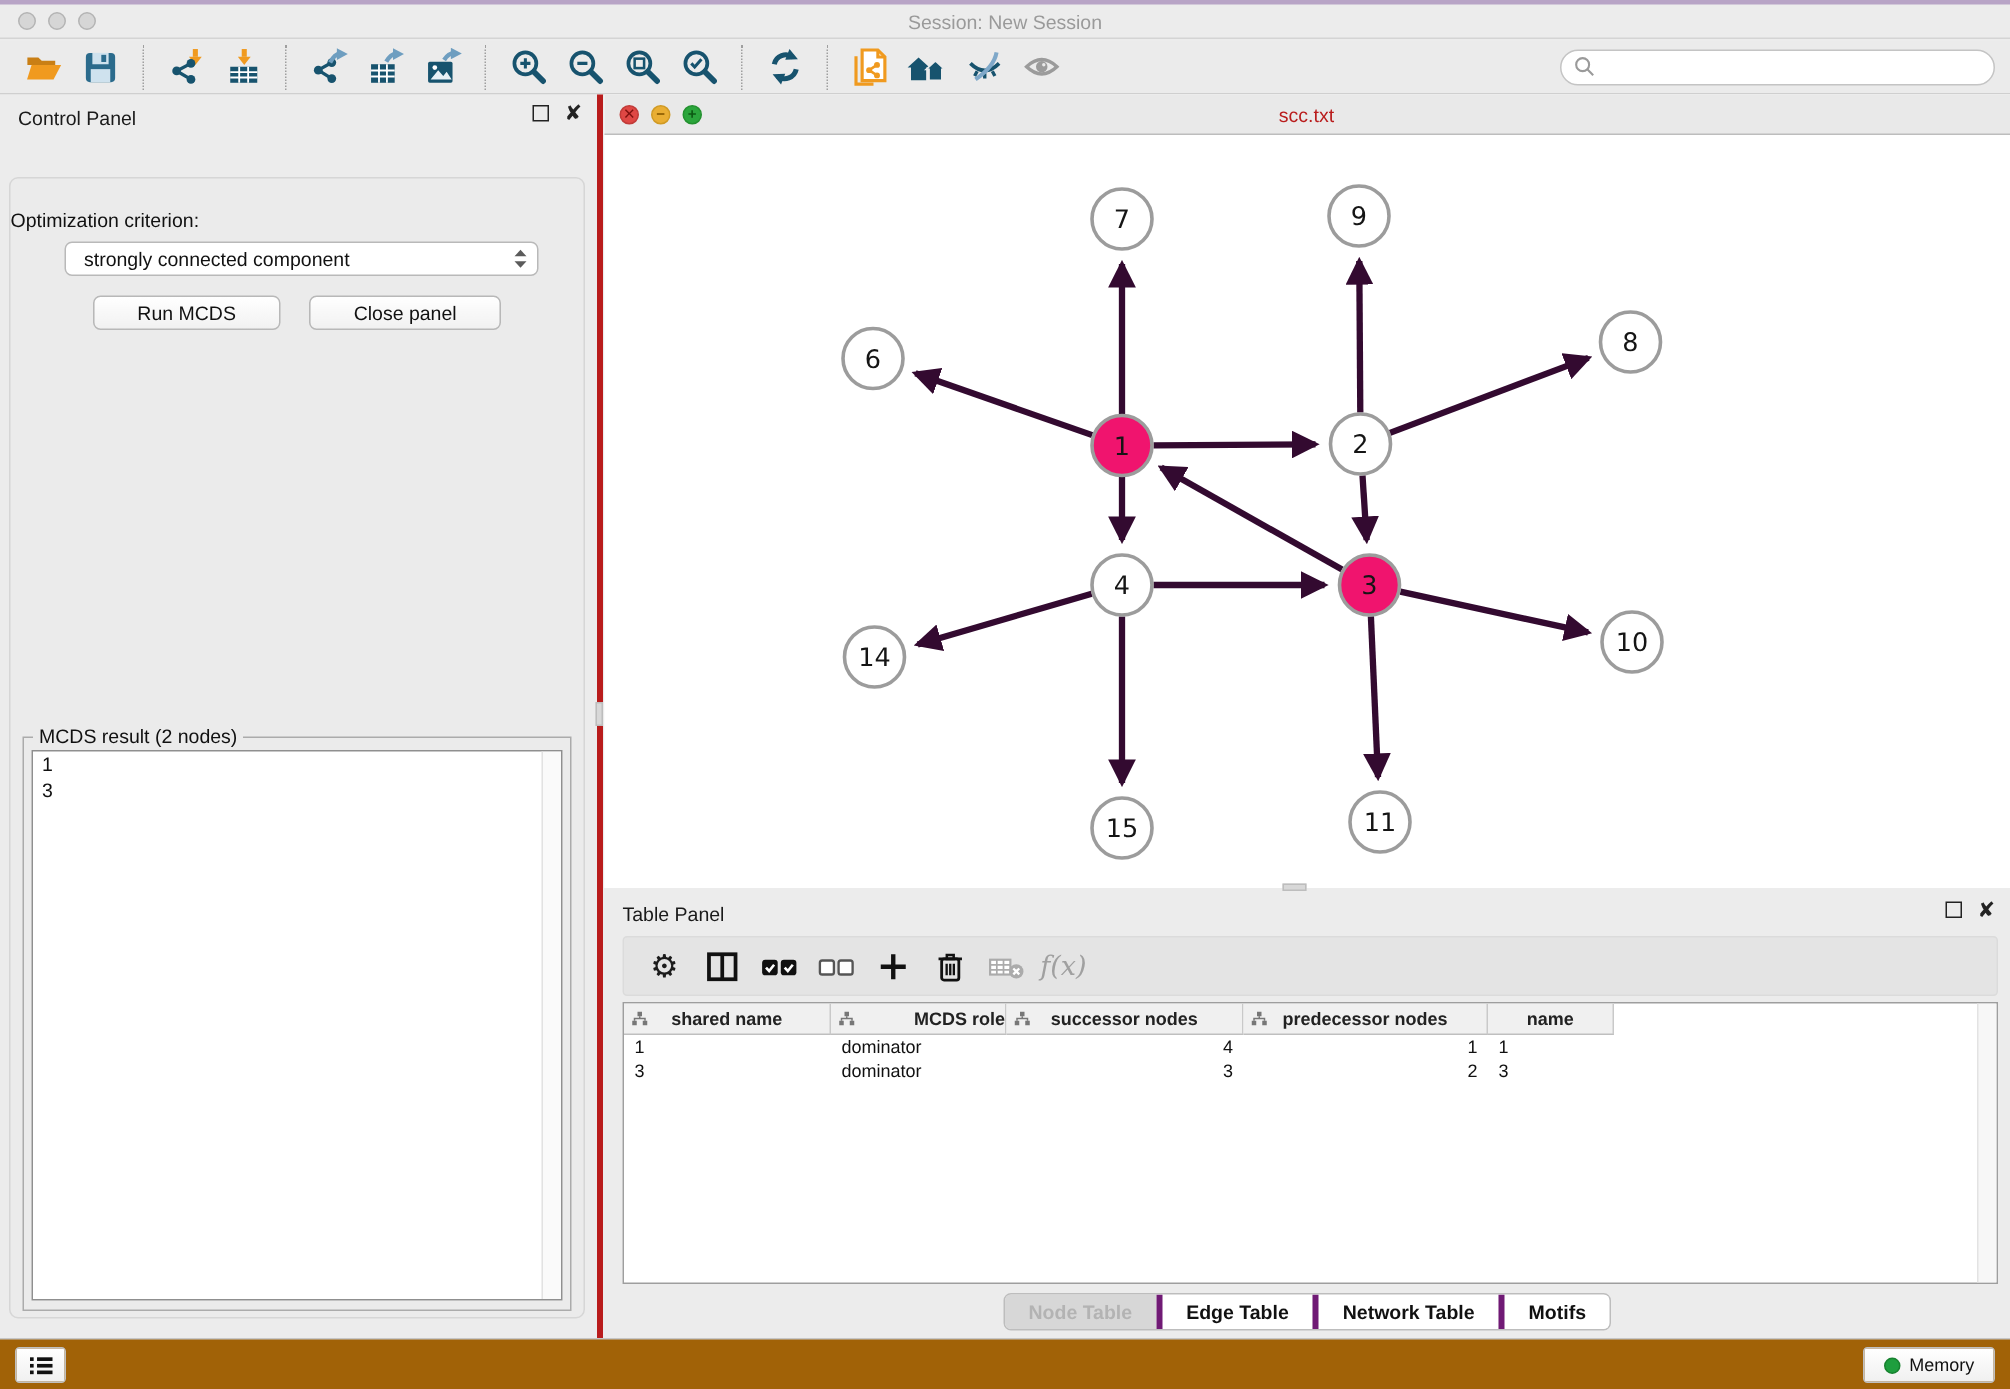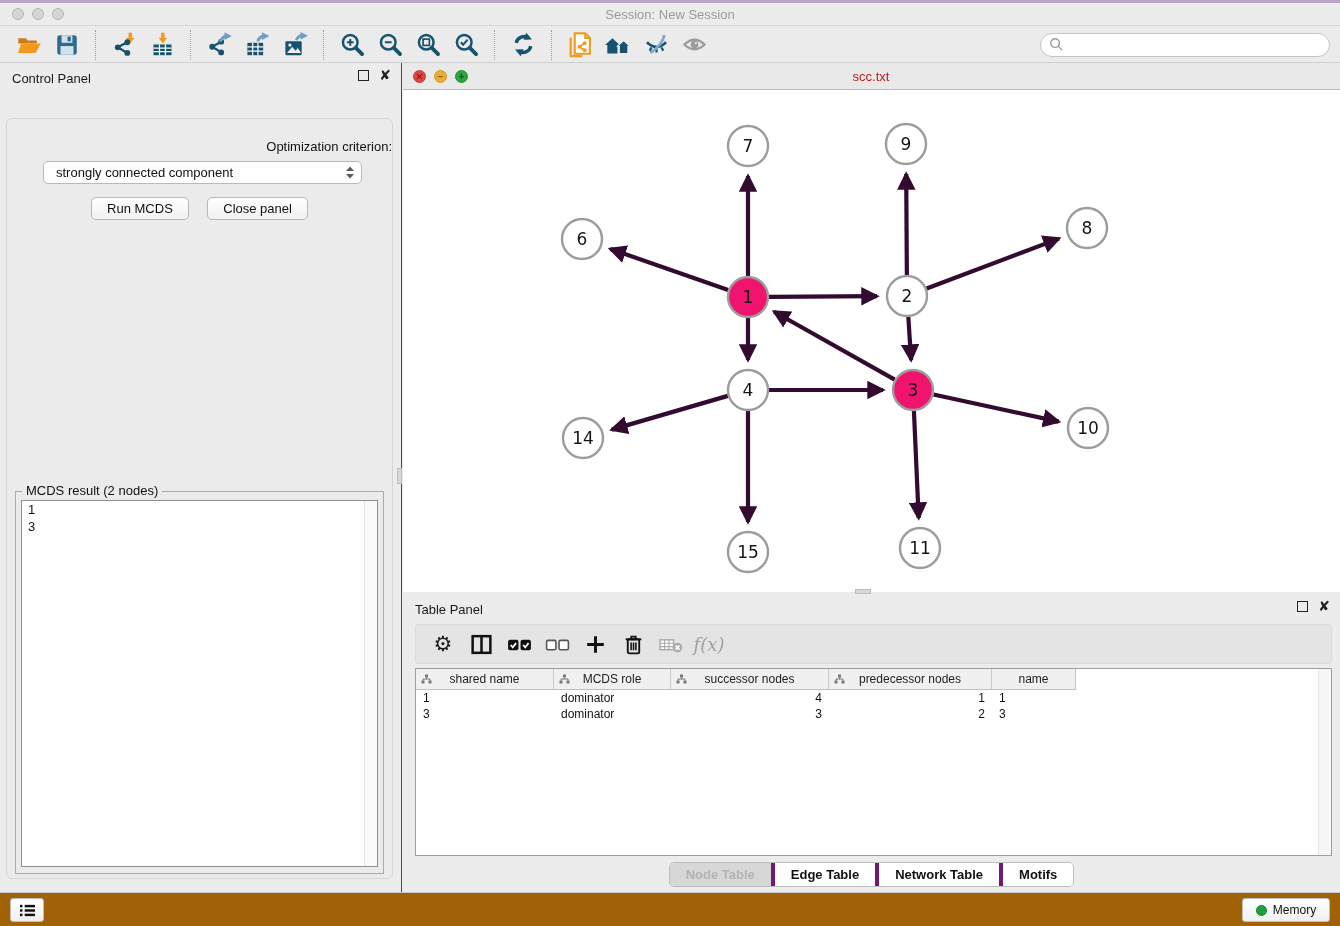--- a/index.html
+++ b/index.html
@@ -15,36 +15,36 @@
   .win-title { position:absolute; left:0; right:0; top:7px; text-align:center; font-size:13px; color:#9A9A9A; }
 
   
   .toolbar { position:absolute; left:0; top:27px; width:1340px; height:36px; background:#EBEBEB; border-bottom:1px solid #CFCFCF; display:flex; align-items:center; padding:0 10px; }
   .tb-btn { width:30px; height:30px; display:flex; align-items:center; justify-content:center; margin:0 4px; }
   .tb-sep { width:1px; height:30px; border-left:1px dotted #9F9F9F; margin:0 9px; }
   .search-wrap { margin-left:auto; width:290px; height:24px; background:#FFFFFF; border:1px solid #C4C4C4; border-radius:12px; display:flex; align-items:center; padding:0 8px; }
   .search-wrap input { border:none; outline:none; flex:1; font-size:13px; background:transparent; margin-left:5px; }
 
   
-  .control-panel { position:absolute; left:0; top:63px; width:402px; height:829px; background:#ECECEC; border-right:1px solid #b91c1c; }
+  .control-panel { position:absolute; left:0; top:63px; width:402px; height:829px; background:#ECECEC; border-right:4px solid #b91c1c; }
   .cp-header { position:absolute; left:0; top:0; width:100%; height:30px; }
   .panel-title { position:absolute; left:12px; top:8px; font-size:13px; color:#1A1A1A; }
   .panel-icons { position:absolute; right:10px; top:7px; display:flex; gap:10px; align-items:center; }
   .float-ic { width:11px; height:11px; border:1.6px solid #222; }
   .close-ic { font-size:14px; font-weight:bold; color:#222; line-height:11px; }
   .cp-tabs { position:absolute; left:76px; top:34px; display:flex; }
   .cp-tab { height:22px; padding:3px 14px; font-size:13px; background:#FFFFFF; border:1px solid #C2C2C2; border-left:none; color:#111; }
   .cp-tab:first-child { border-left:1px solid #C2C2C2; border-radius:4px 0 0 0; }
   .cp-tab.active { background:#E3E3E3; color:#BBBBBB; border-radius:0 4px 0 0; }
   .cp-content { position:absolute; left:6px; top:55px; right:8px; bottom:13px; background:#EBEBEB; border:1px solid #D6D6D6; border-radius:6px; }
-  .opt-label { position:absolute; left:0; right:0; top:20px; text-align:right; font-size:13px; color:#111; }
+  .opt-label { position:absolute; left:0; right:0; top:20px; text-align:left; font-size:13px; color:#111; }
   .opt-select { position:absolute; left:36px; right:30px; top:42px; height:23px; background:#FFFFFF; border:1px solid #B9B9B9; border-radius:5px; display:flex; align-items:center; padding:0 6px 0 12px; font-size:13px; color:#111; }
   .opt-select .sel-txt { flex:1; }
   .btn-row { position:absolute; left:0; right:0; top:78px; text-align:center; }
-  .sw-btn { display:inline-block; background:linear-gradient(#FFFFFF,#F1F1F1); border:1px solid #B8B8B8; border-radius:5px; font-size:13px; color:#111; padding:3px 15px; margin:0 7px; }
+  .sw-btn { display:inline-block; background:linear-gradient(#FFFFFF,#F1F1F1); border:1px solid #B8B8B8; border-radius:5px; font-size:13px; color:#111; padding:3px 29px; margin:0 7px; }
   .result-box { position:absolute; left:8px; right:8px; top:372px; bottom:4px; border:1px solid #ABABAB; background:#EBEBEB; }
   .result-legend { position:absolute; left:6px; top:-9px; background:#EBEBEB; padding:0 4px; font-size:13px; color:#111; }
   .result-list { position:absolute; left:5px; right:5px; top:8px; bottom:6px; background:#FFFFFF; border:1px solid #8F8F8F; overflow:hidden; }
   .result-scroll { position:absolute; right:0; top:0; bottom:0; width:13px; background:#FAFAFA; border-left:1px solid #E2E2E2; }
   .result-line { font-size:13px; color:#111; padding:1px 6px; }
 
   
   .net-window { position:absolute; left:403px; top:63px; width:937px; height:529px; background:#FFFFFF; }
   .net-titlebar { position:absolute; left:0; top:0; width:100%; height:27px; background:#E9E9E9; border-bottom:1px solid #BDBDBD; }
   .net-tl-group { position:absolute; left:10px; top:7px; display:flex; gap:8px; }
@@ -59,21 +59,21 @@
 
   
   .table-panel { position:absolute; left:403px; top:594px; width:937px; height:298px; background:#ECECEC; }
   .tp-header { position:absolute; left:0; top:0; width:100%; height:24px; }
   .tp-toolbar { position:absolute; left:12px; right:8px; top:30px; height:40px; background:#E4E4E4; border:1px solid #DBDBDB; border-radius:3px; display:flex; align-items:center; padding:0 8px; }
   .tp-btn { width:34px; height:32px; display:flex; align-items:center; justify-content:center; margin:0 2px; }
   .gear-glyph { font-size:21px; color:#1C1C1C; font-family:"DejaVu Sans",sans-serif; }
   .fx-glyph { font-size:18px; color:#A0A0A0; font-style:italic; font-family:"DejaVu Serif",serif; }
   .tp-table { position:absolute; left:12px; right:8px; top:74px; height:188px; background:#FFFFFF; border:1px solid #9E9E9E; overflow:hidden; }
   .nt-scroll { position:absolute; right:0; top:0; bottom:0; width:13px; background:#F7F7F7; border-left:1px solid #E3E3E3; }
-  .nt-header { display:flex; height:21px; }
+  .nt-header { display:flex; height:21px;font-weight:bold; }
   .nt-th { position:relative; height:21px; background:#F0F0F0; border-right:1px solid #C9C9C9; border-bottom:1px solid #BFBFBF; font-size:12px; color:#222; display:flex; align-items:center; justify-content:center; }
   .nt-th .colicon { position:absolute; left:5px; top:5px; }
   .nt-row { display:flex; height:16px; }
   .nt-td { font-size:12px; color:#111; padding:1px 7px; white-space:nowrap; overflow:hidden; }
   .tp-tabs { position:absolute; left:0; right:0; top:268px; text-align:center; }
   .tp-tabs-inner { display:inline-flex; border:1px solid #BDBDBD; border-radius:5px; overflow:hidden; }
   .tp-tab { padding:4px 16px; font-size:13px; font-weight:bold; background:#FFFFFF; color:#111; border-left:4px solid #701a75; }
   .tp-tab:first-child { border-left:none; }
   .tp-tab.active { background:#D7D7D7; color:#B3B3B3; }
 
@@ -418,21 +418,21 @@
       <div class="nt-header" id="nt-header">
           <div class="nt-th" style="width: 138px;">
             <span class="colicon"><svg width="11" height="11" viewBox="0 0 11 11">
                 <rect x="4" y="0.5" width="3" height="3" fill="#777"></rect>
                 <rect x="0.5" y="6.5" width="3" height="3" fill="#777"></rect>
                 <rect x="7.5" y="6.5" width="3" height="3" fill="#777"></rect>
                 <path d="M5.5 3.5 V5 M2 6.5 V5 H9 V6.5" stroke="#777" fill="none" stroke-width="1"></path>
               </svg></span>
             <span>shared name</span>
           </div>
-          <div class="nt-th" style="width: 117px;">
+          <div class="nt-th" style="width: 117px; justify-content: flex-end;">
             <span class="colicon"><svg width="11" height="11" viewBox="0 0 11 11">
                 <rect x="4" y="0.5" width="3" height="3" fill="#777"></rect>
                 <rect x="0.5" y="6.5" width="3" height="3" fill="#777"></rect>
                 <rect x="7.5" y="6.5" width="3" height="3" fill="#777"></rect>
                 <path d="M5.5 3.5 V5 M2 6.5 V5 H9 V6.5" stroke="#777" fill="none" stroke-width="1"></path>
               </svg></span>
             <span>MCDS role</span>
           </div>
           <div class="nt-th" style="width: 158px;">
             <span class="colicon"><svg width="11" height="11" viewBox="0 0 11 11">

